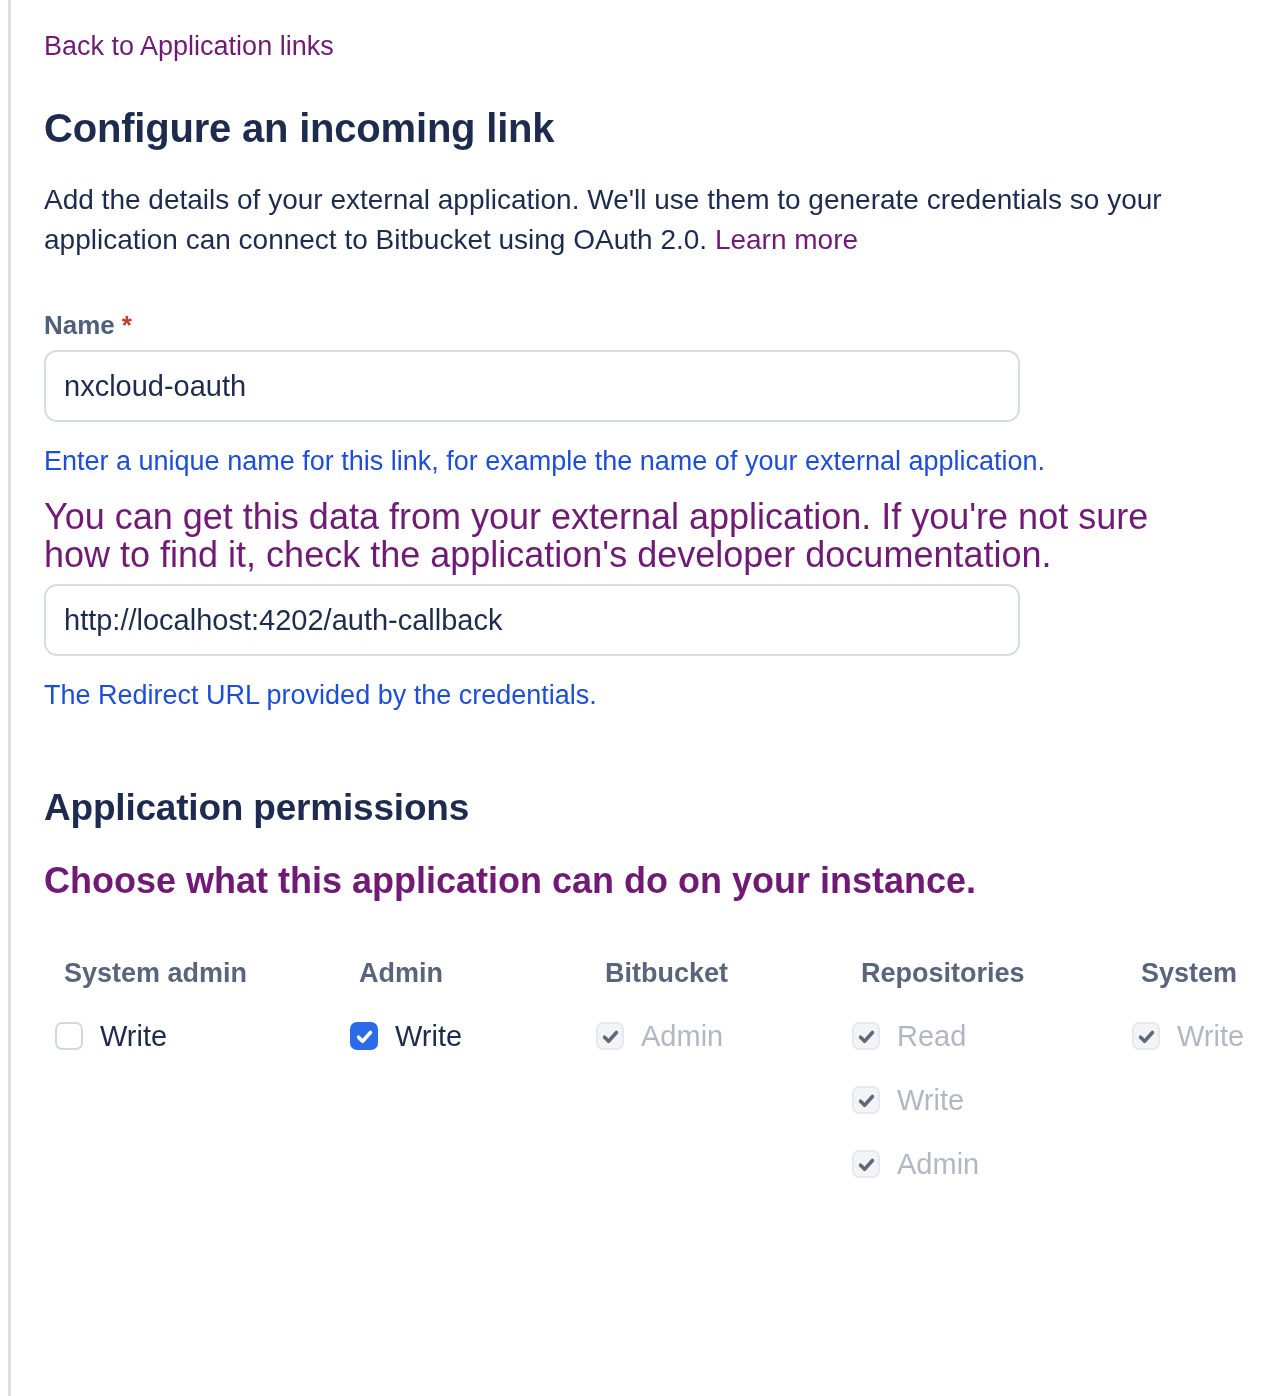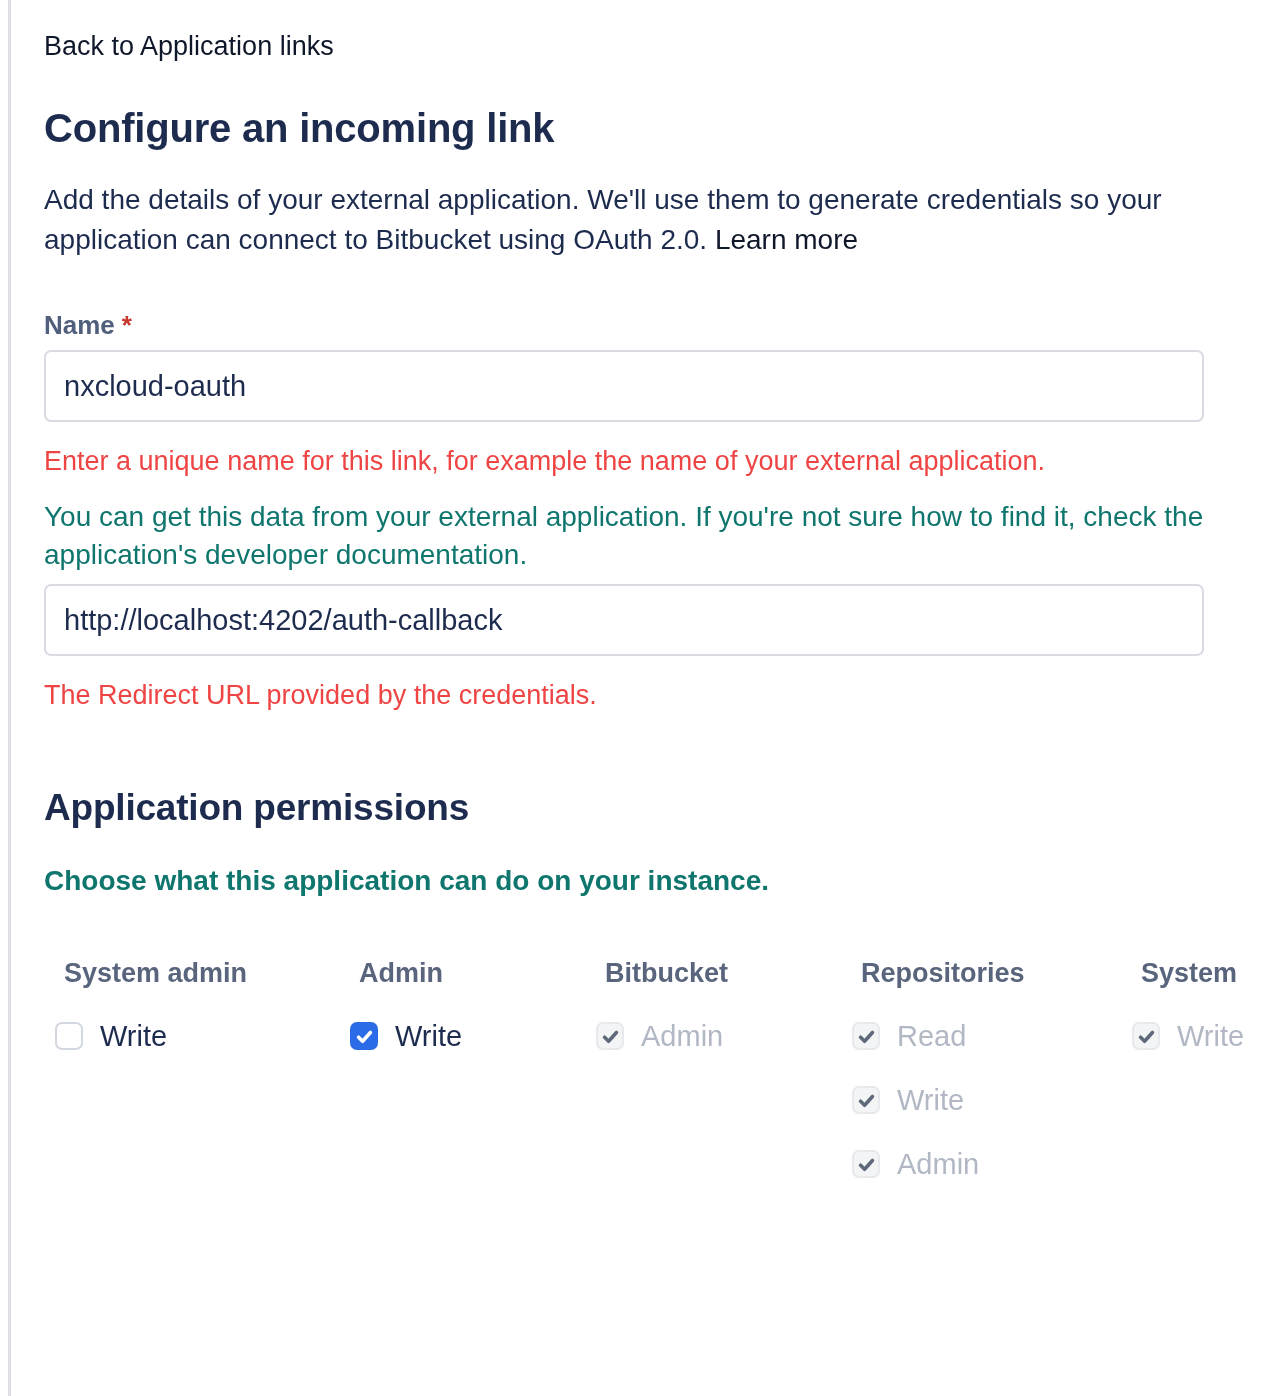--- a/index.html
+++ b/index.html
@@ -16,21 +16,21 @@
   .left-rule {
     position: absolute;
     left: 8px; top: 0;
     width: 3px; height: 1396px;
     background: #DEDFE5;
   }
   .content {
     padding: 30px 32px 0 44px;
   }
   a.link {
-    color: #0f172a;
+    color: #701a75;
     text-decoration: none;
     cursor: pointer;
     text-align: right;
   }
   .back-link {
     display: inline-block;
     font-size: 27px;
     line-height: 32px;
   }
   h1.page-title {
@@ -56,53 +56,53 @@
     color: #50607C;
   }
   .req {
     color: #C9372C;
     margin-left: 7px;
     font-weight: 700;
   }
   input.text-input {
     display: block;
     margin-top: 10px;
-    width: 1160px;
+    width: 976px;
     height: 72px;
     border: 2.5px solid #D9DBE3;
-    border-radius: 7px;
+    border-radius: 13px;
     background: #ffffff;
     font-family: "Liberation Sans", sans-serif;
     font-size: 29px;
     color: #1D2B4E;
     padding: 0 18px;
     outline: none;
   }
   .helper {
     margin-top: 24px;
     font-size: 27px;
     line-height: 30px;
-    color: #ef4444;
+    color: #1d4ed8;
   }
   h2.section-title {
     margin: 0;
     font-size: 37px;
     line-height: 40px;
     font-weight: 700;
     color: #1D2B4E;
     letter-spacing: -0.2px;
   }
   #details-title { margin-top: 70px; }
   #permissions-title { margin-top: 78px; }
   p.section-desc {
     margin: 22px 0 0 0;
-    font-size: 28px;
+    font-size: 36px;
     line-height: 38px;
     max-width: 1175px;
-    color: #0f766e;
+    color: #701a75;
   }
   p.choose-desc { margin-top: 34px; font-weight: bold; }
   .perm-grid {
     margin-top: 58px;
     display: grid;
     grid-template-columns: 295px 246px 256px 280px auto;
     padding-left: 6px;
   }
   .perm-header {
     font-size: 27px;

